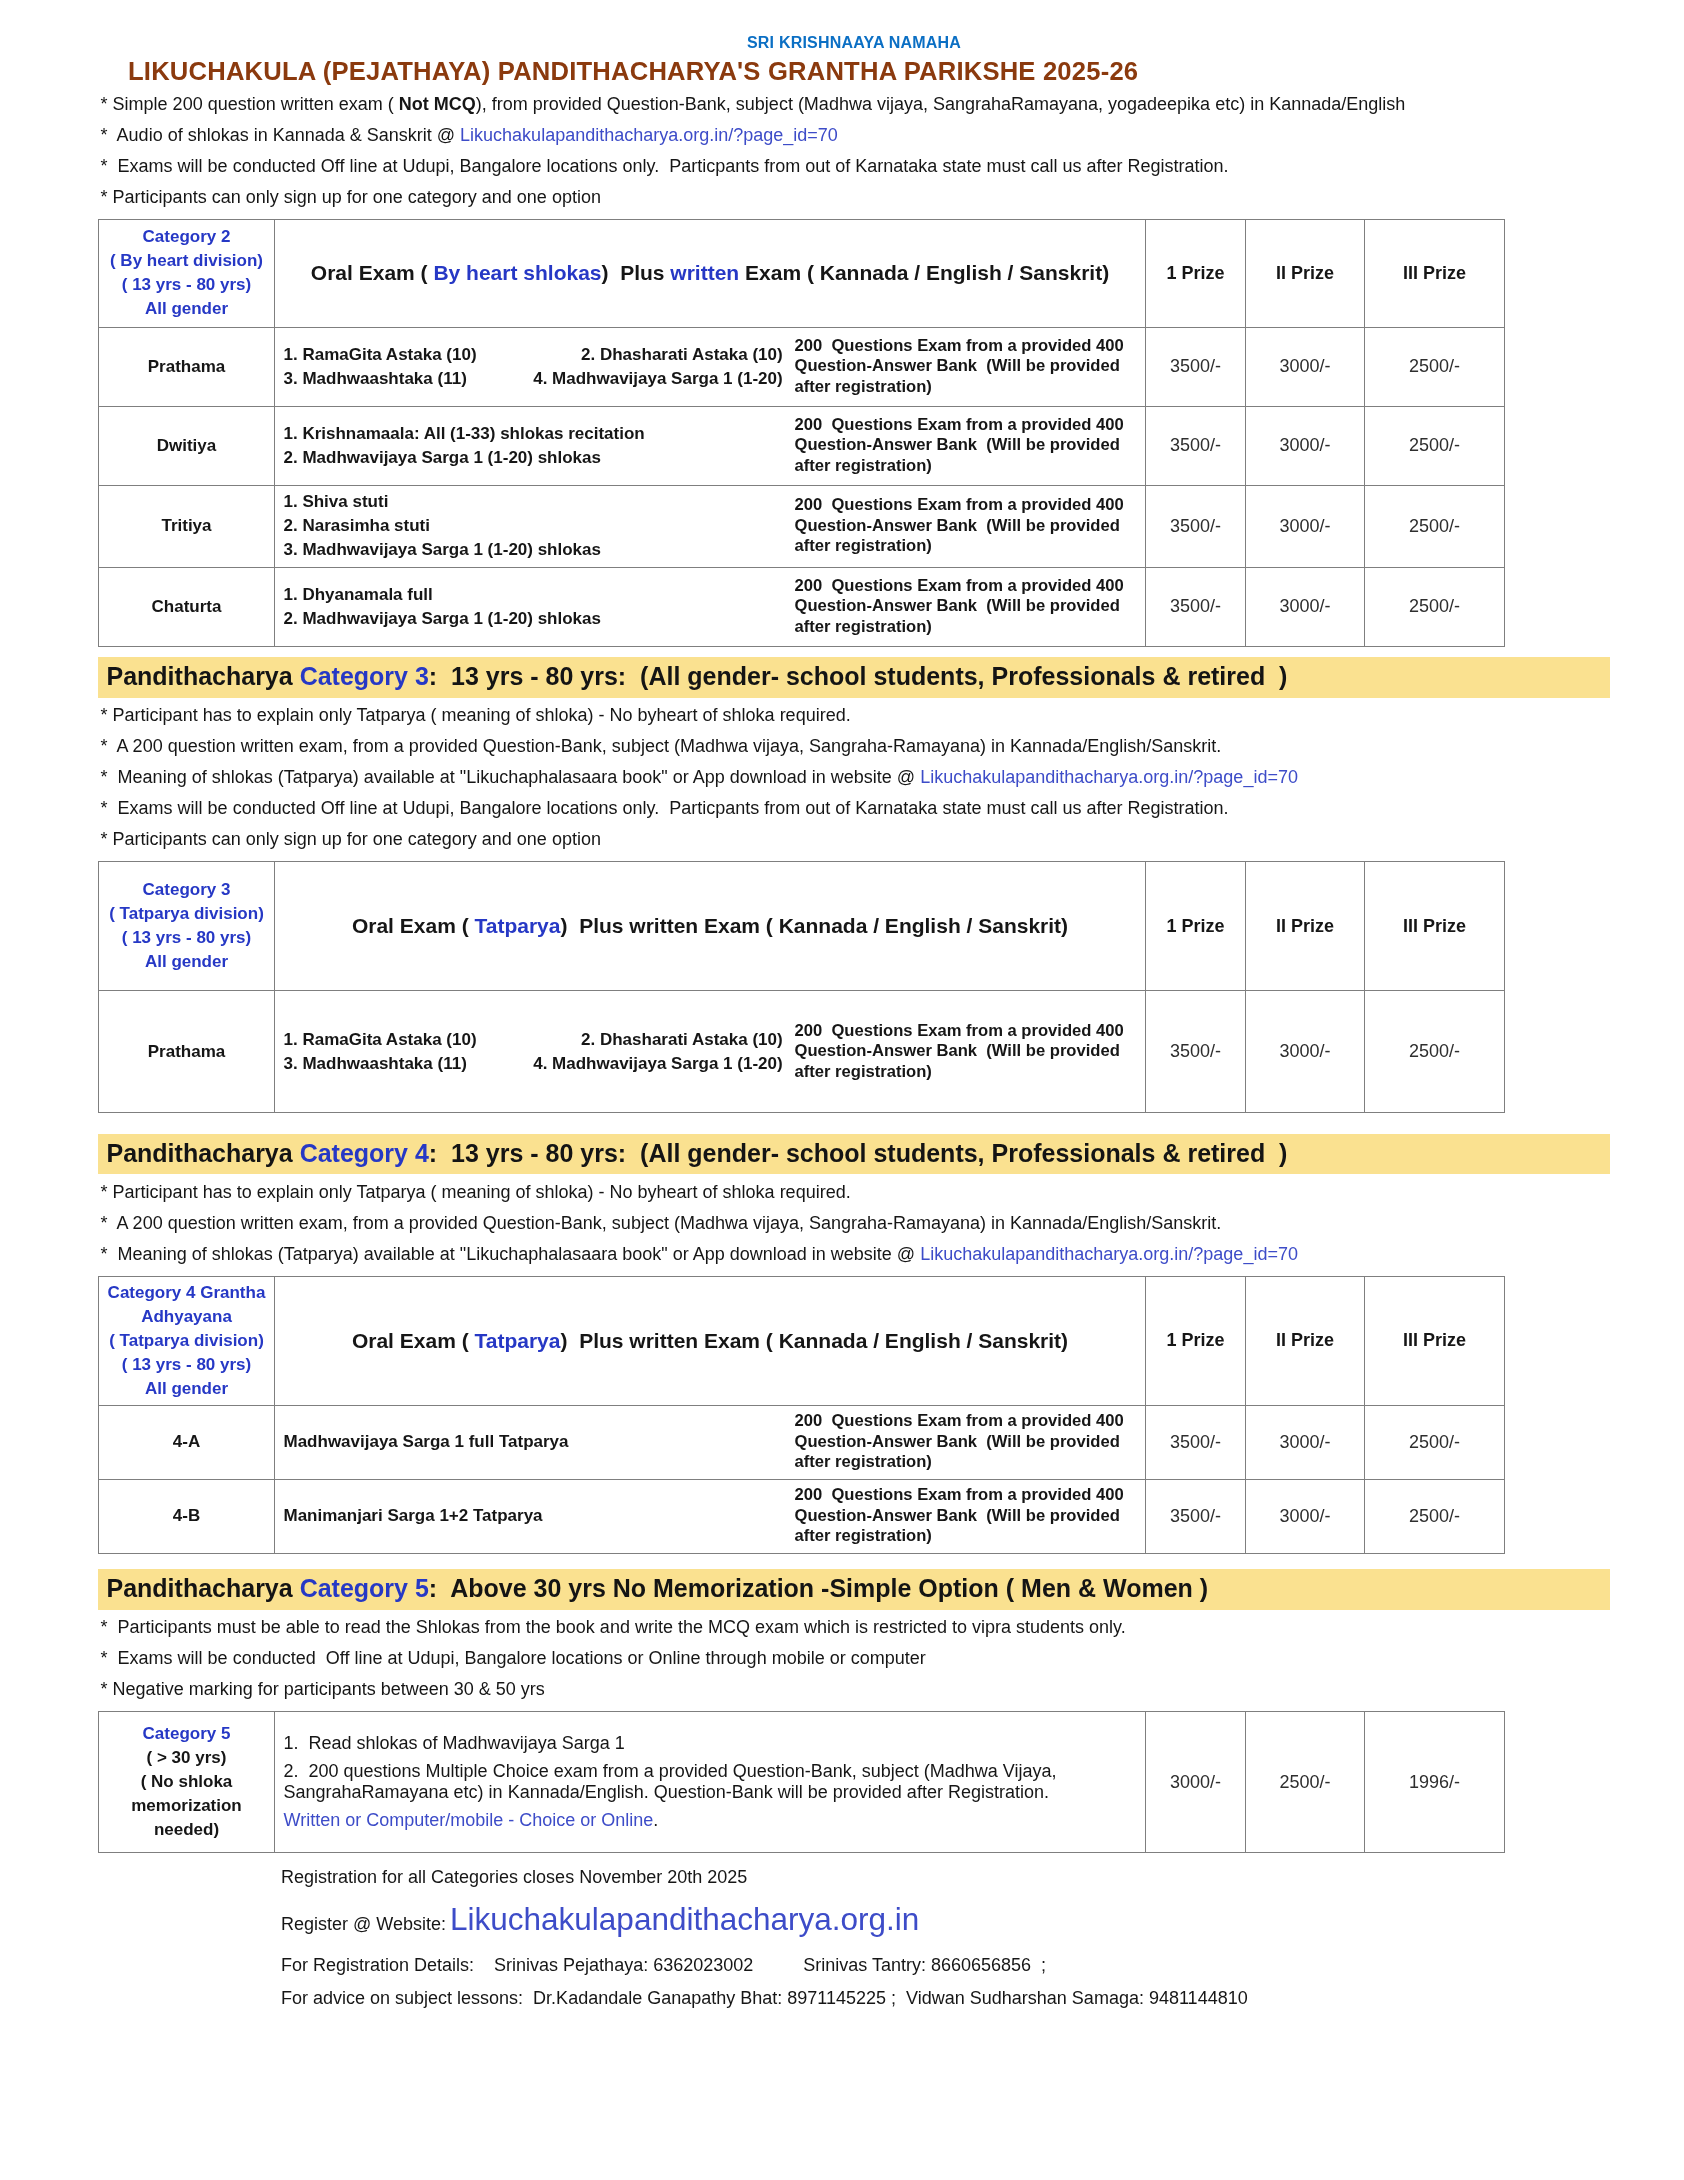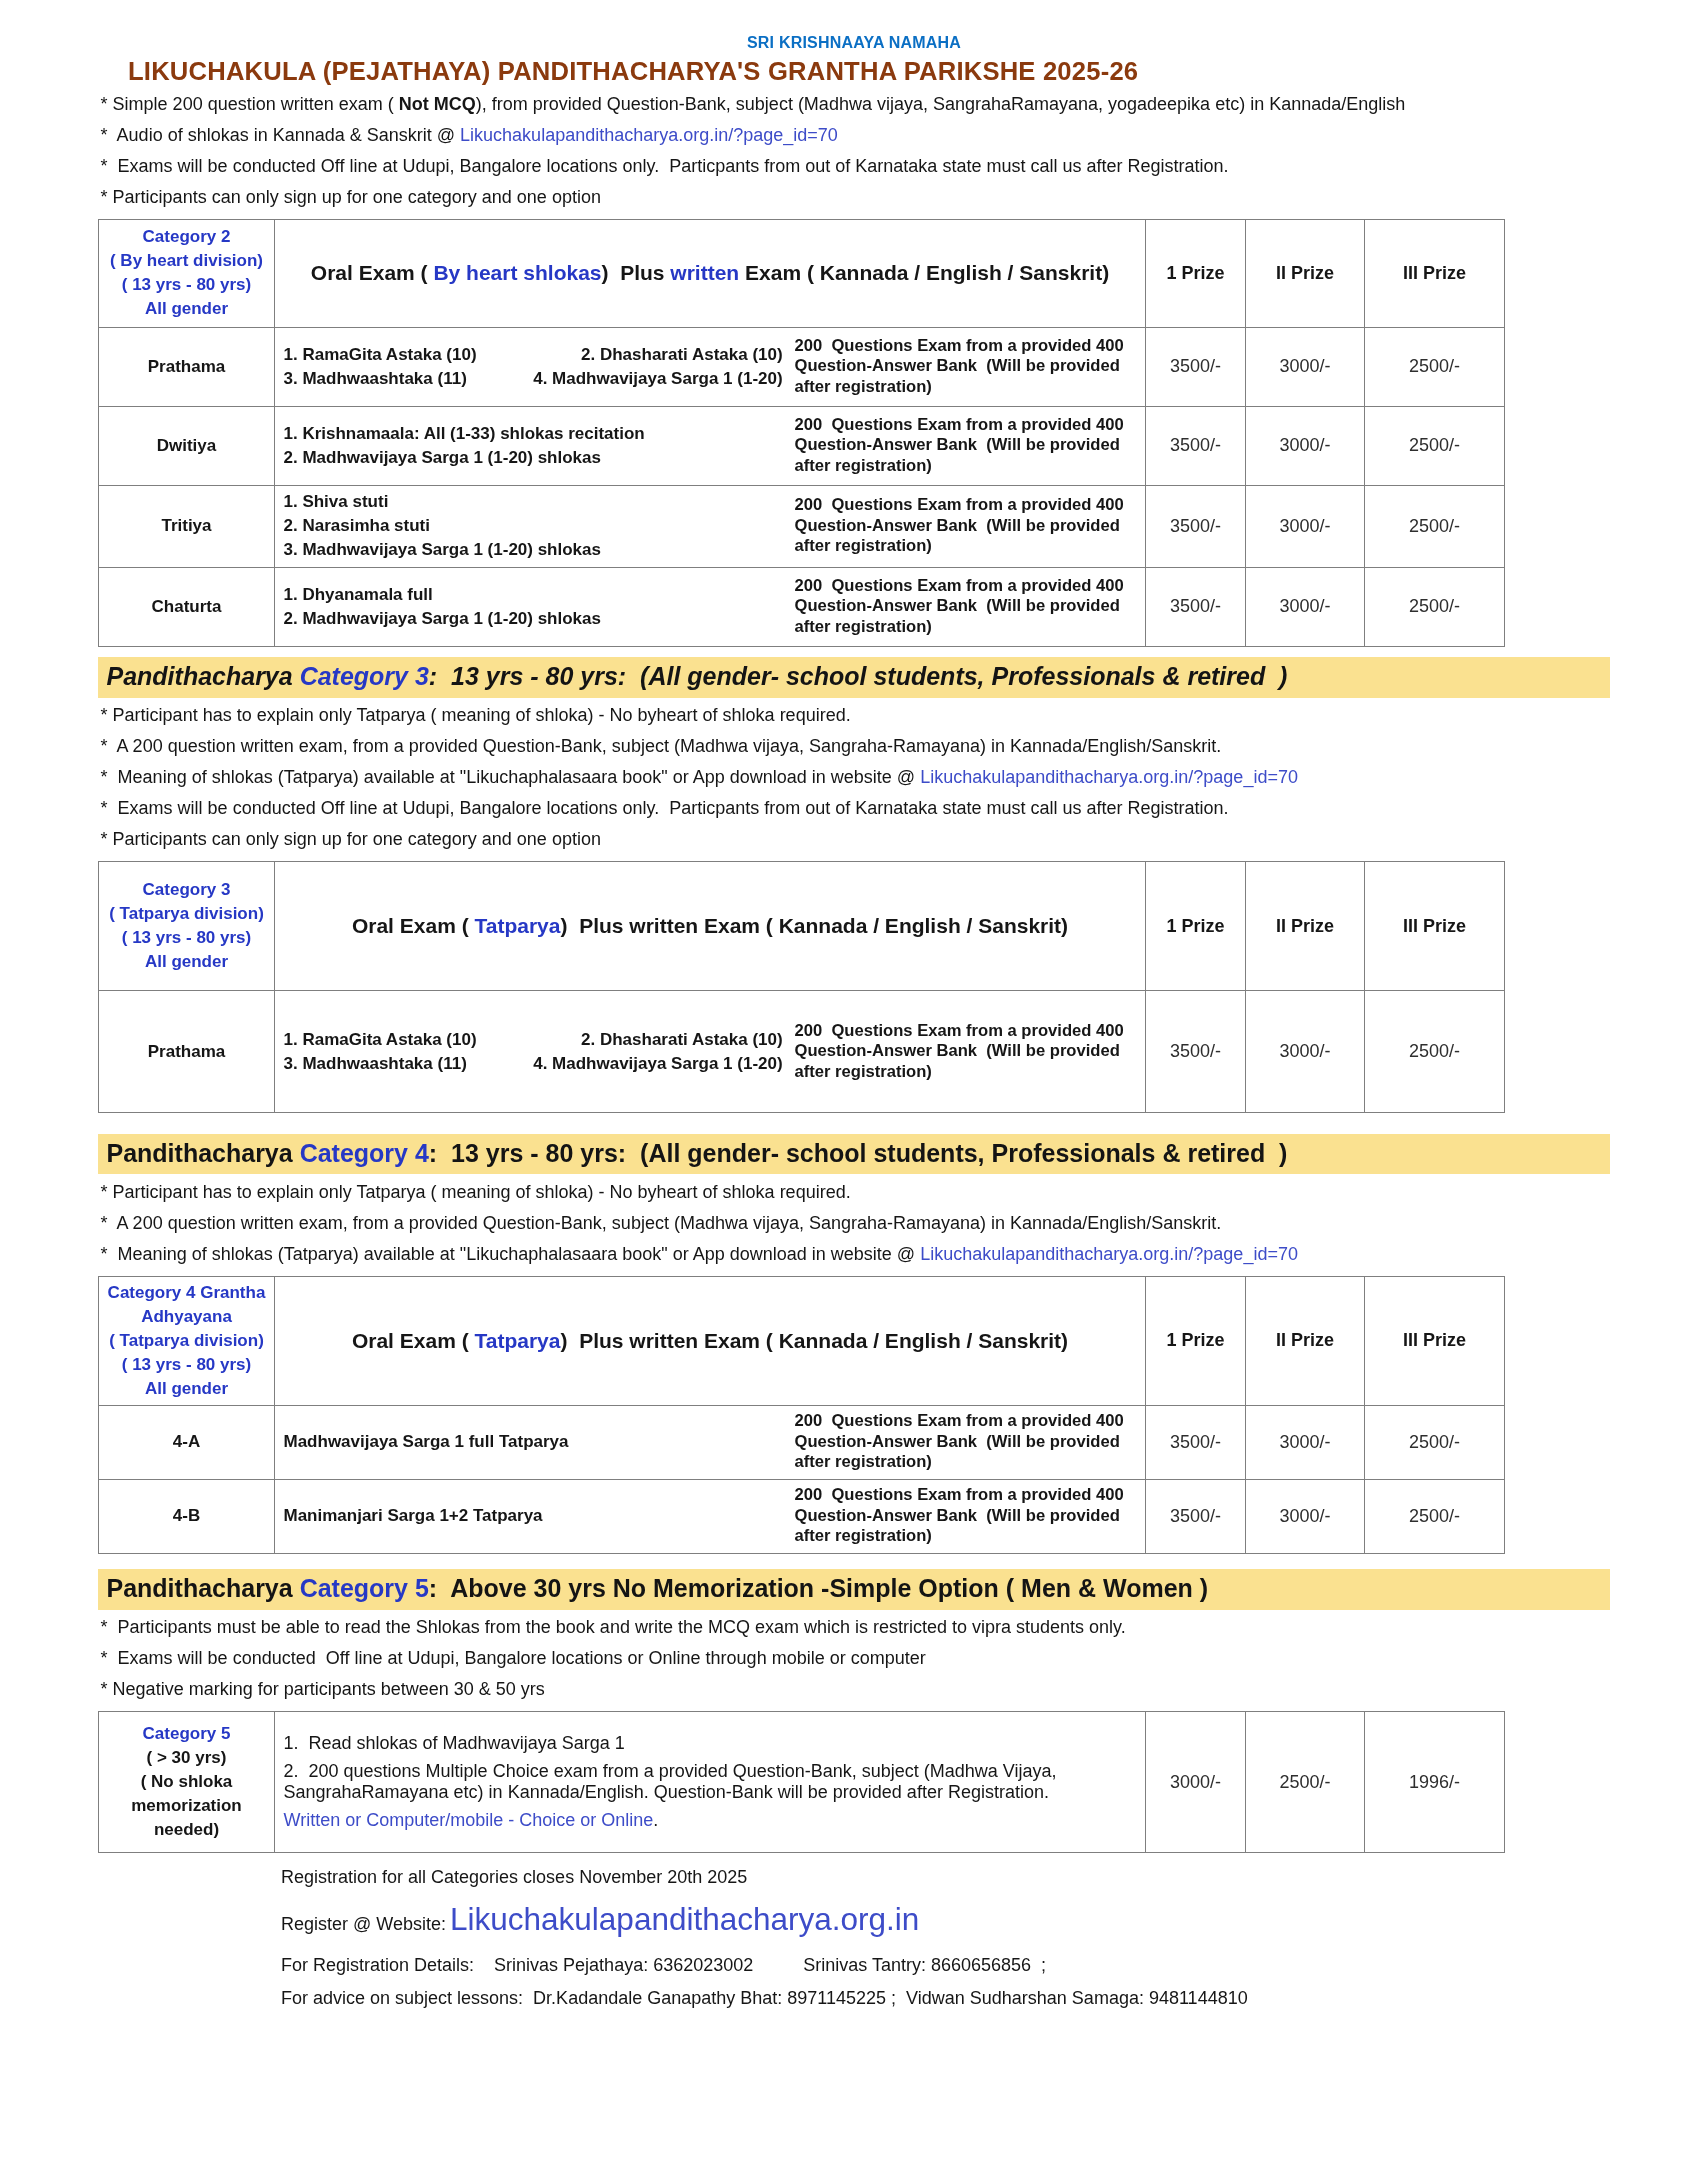--- a/index.html
+++ b/index.html
@@ -9,21 +9,21 @@
   html,body{margin:0;padding:0;}
   body{
     width:1685px;height:2181px;overflow:hidden;background:#ffffff;
     font-family:"Liberation Sans",sans-serif;color:#161616;
   }
   .page{box-sizing:border-box;width:1685px;height:2181px;padding:34px 75px 0 98px;}
   .invocation{width:1512px;text-align:center;font-weight:bold;font-size:16px;color:var(--invok);letter-spacing:0.2px;}
   .doc-title{margin:5.1px 0 8.5px 30px;font-size:25.6px;font-weight:bold;color:var(--title);letter-spacing:0.2px;white-space:pre-wrap;}
   .band{width:1512px;box-sizing:border-box;background:var(--band);font-size:25px;font-weight:bold;
         padding:5.1px 8.5px 6.8px 8.5px;white-space:pre-wrap;color:#141414;}
-  .sec-cat3 .band{margin-top:10.2px;font-style:italic;}
+  .sec-cat3 .band{margin-top:10.2px;}
   .sec-cat4 .band{margin-top:20.4px;}
   .sec-cat5 .band{margin-top:15.3px;}
   .bullets{margin:8.5px 0 0 2.6px;}
   .bullet{font-size:18px;line-height:19px;margin-bottom:12px;white-space:pre-wrap;}
   .seg-plain{}
   .seg-bold{font-weight:bold;}
   .seg-cat{color:var(--cat);}
   .seg-link{color:var(--link);}
   .seg-blue{color:var(--link);}
   

